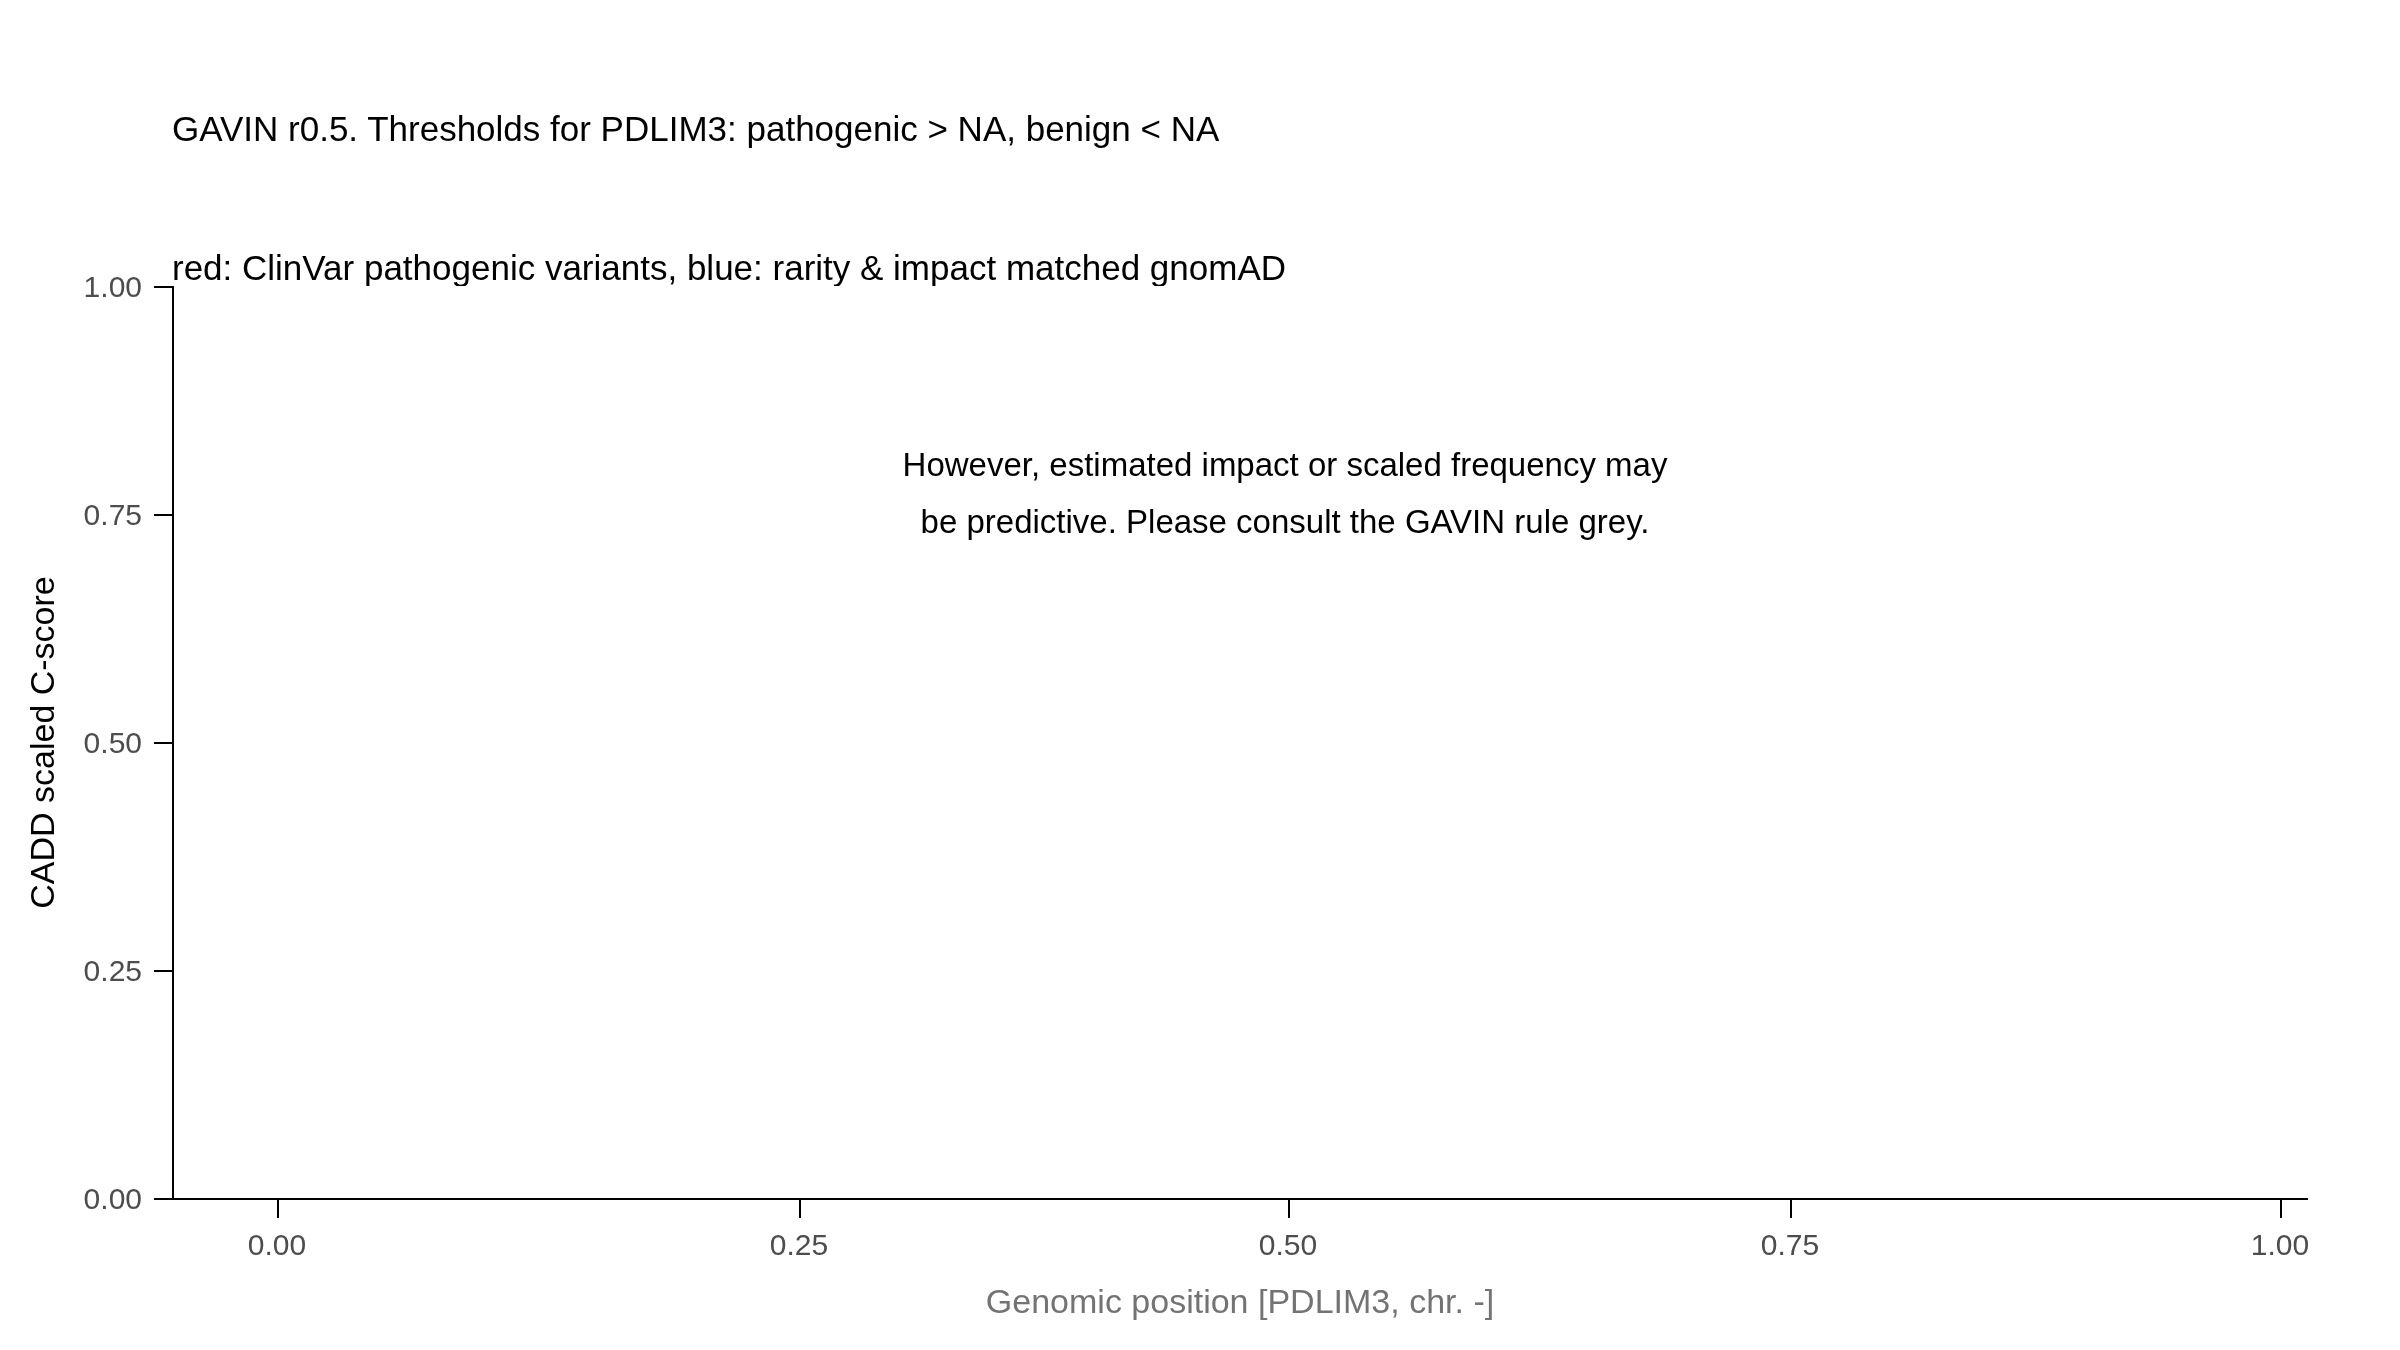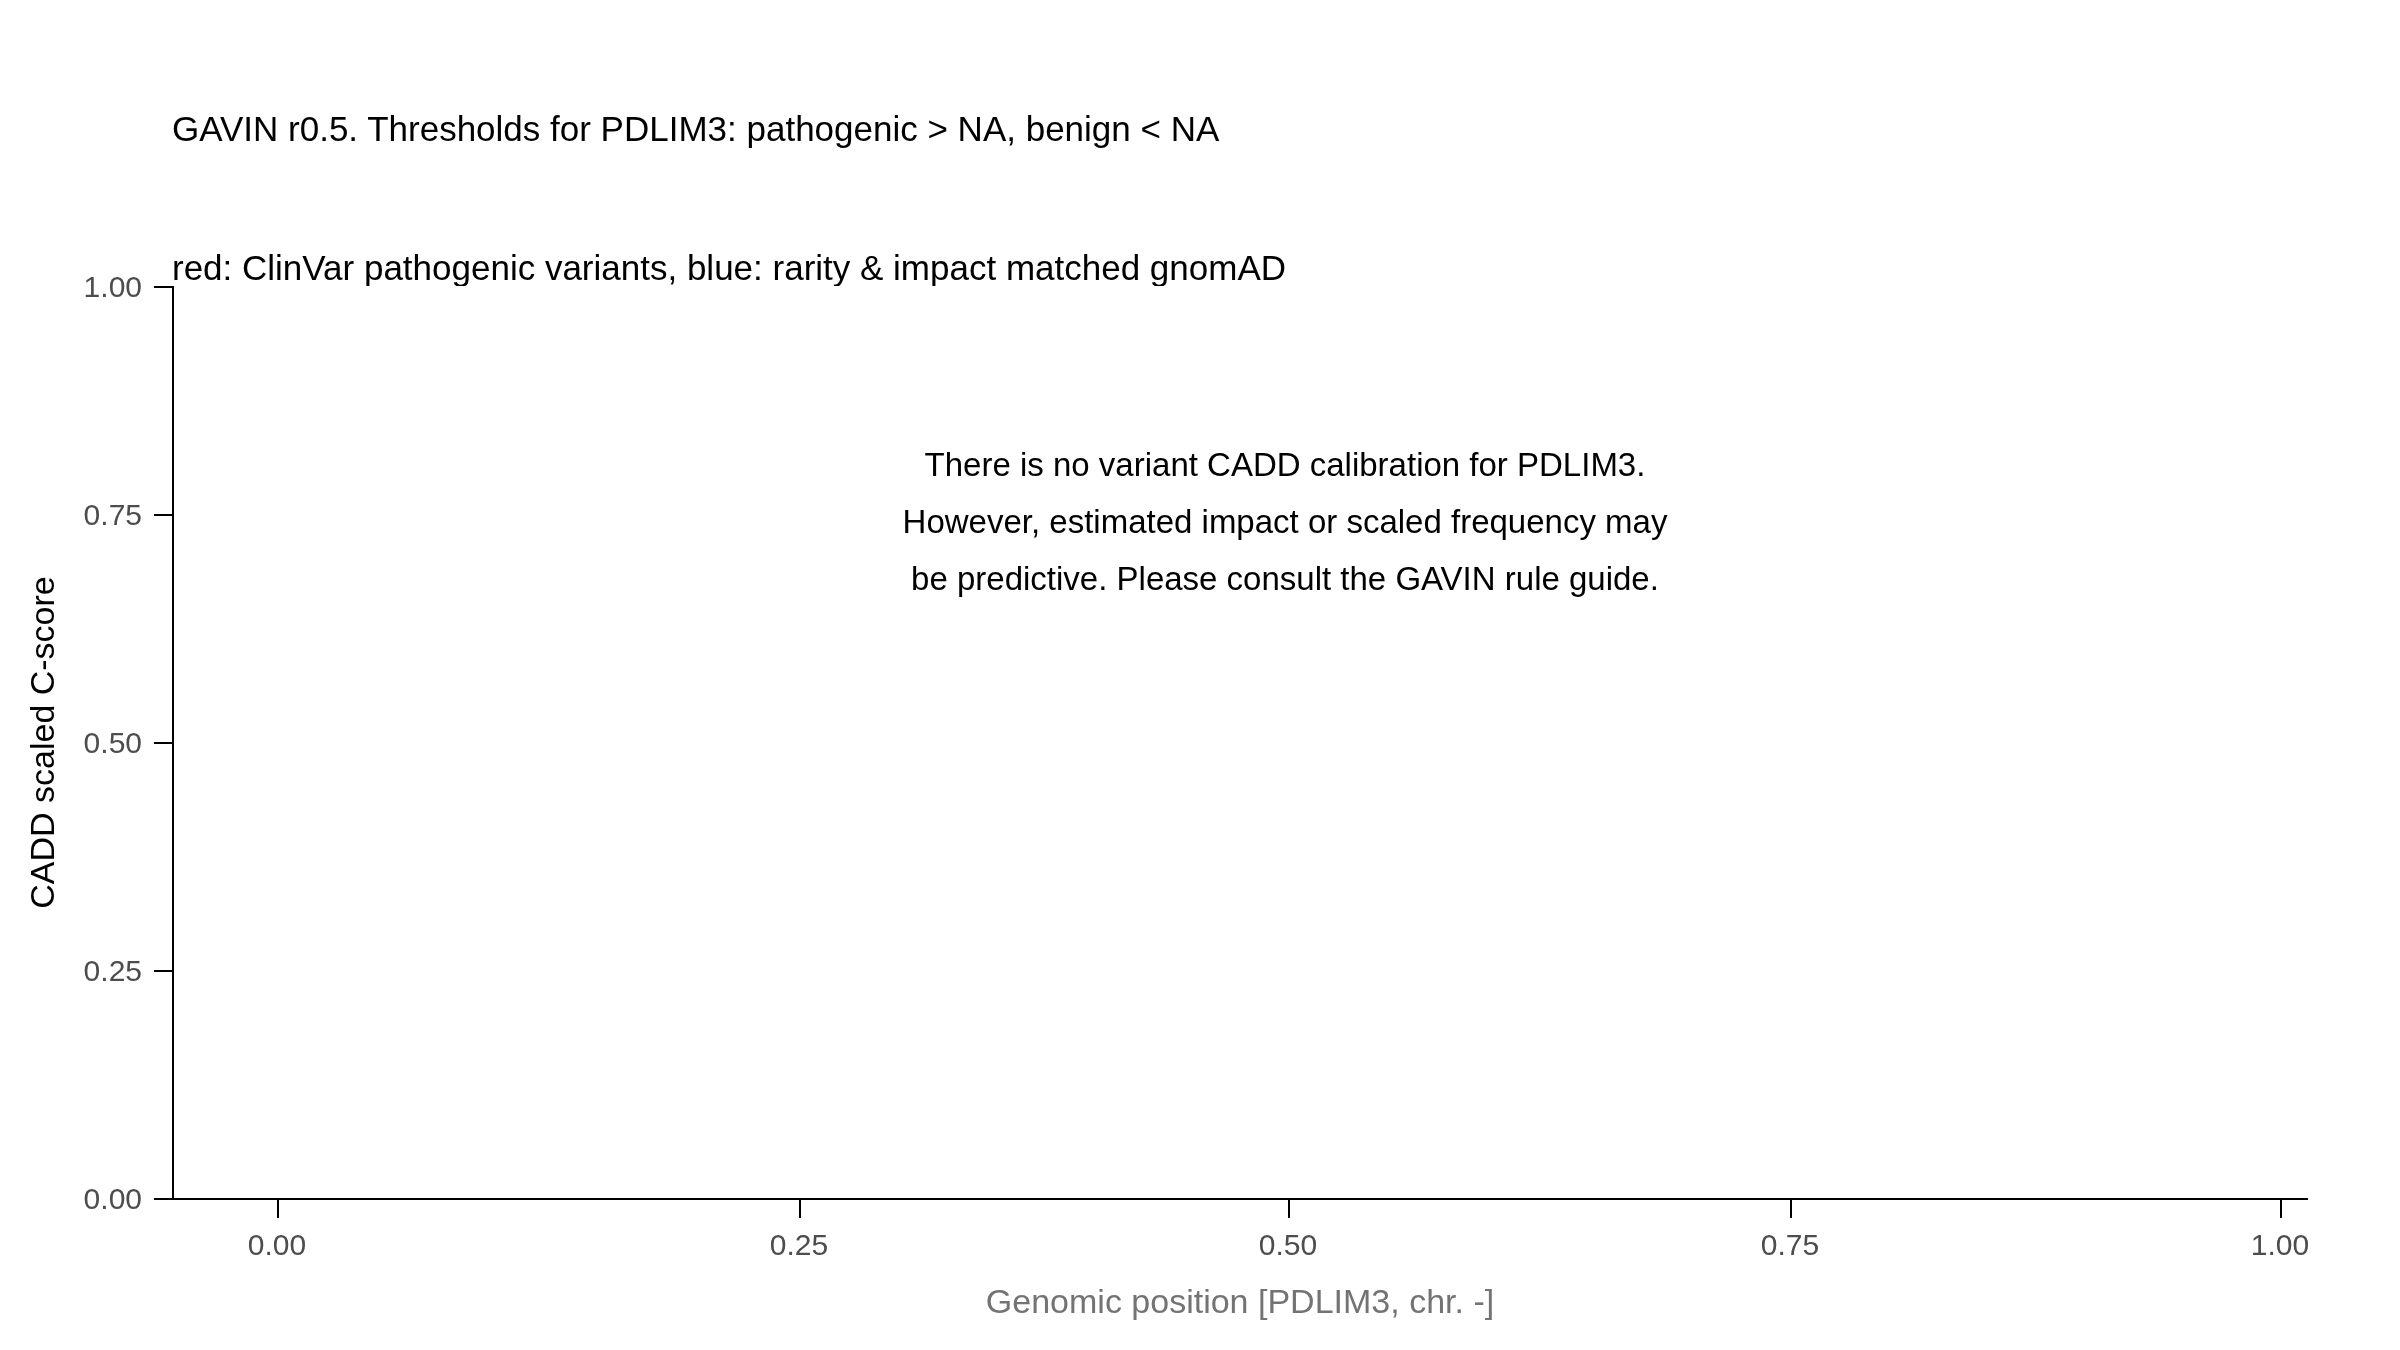--- a/index.html
+++ b/index.html
@@ -181,18 +181,17 @@
   <div class="x-tick" style="left:1790px;"></div>
   <div class="x-label-inner" style="left:1790px;">0.75</div>
 
   <div class="x-tick" style="left:2280px;"></div>
   <div class="x-label-inner" style="left:2280px;">1.00</div>
 
   <div class="x-axis-title">Genomic position [PDLIM3, chr. -]</div>
   <div class="y-axis-title">CADD scaled C-score</div>
 
   <div class="annotation">
-    <span>There is no variant CADD calibration for PDLIM3.</span>
     <span>However, estimated impact or scaled frequency may</span>
-    <span>be predictive. Please consult the GAVIN rule guide.</span>
+    <span>be predictive. Please consult the GAVIN rule grey.</span>
   </div>
 
 </div>
 
 </body></html>

